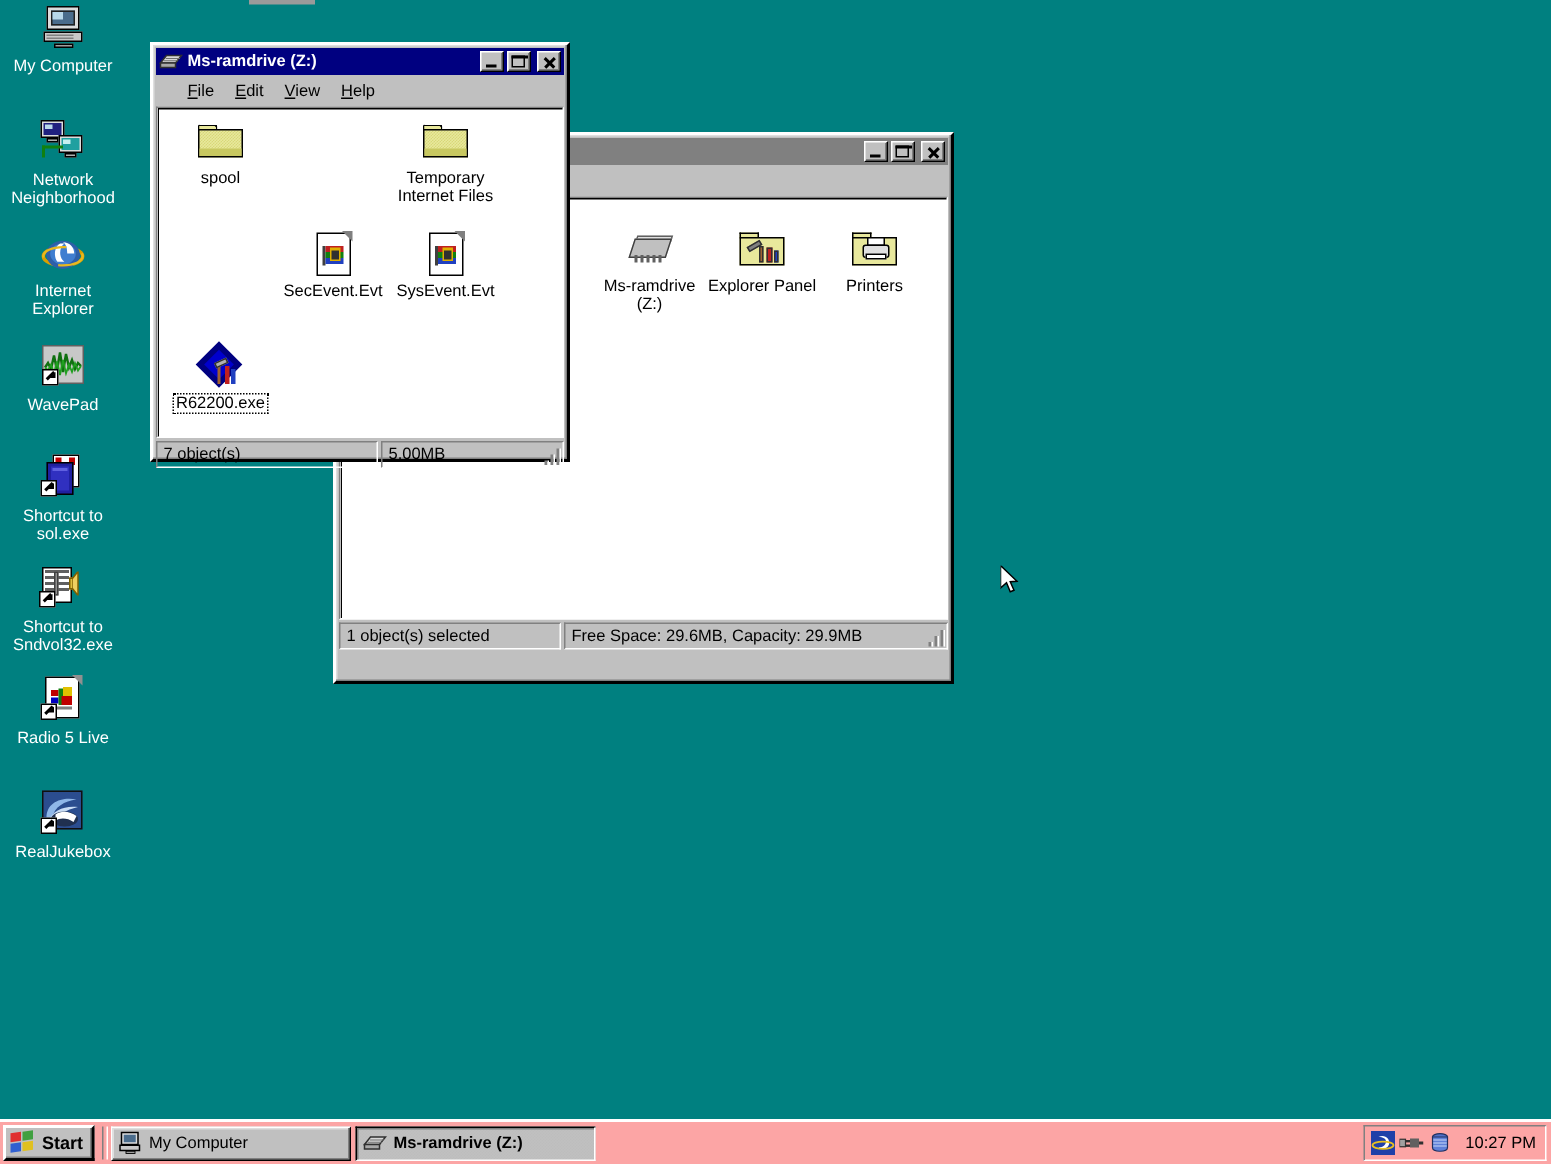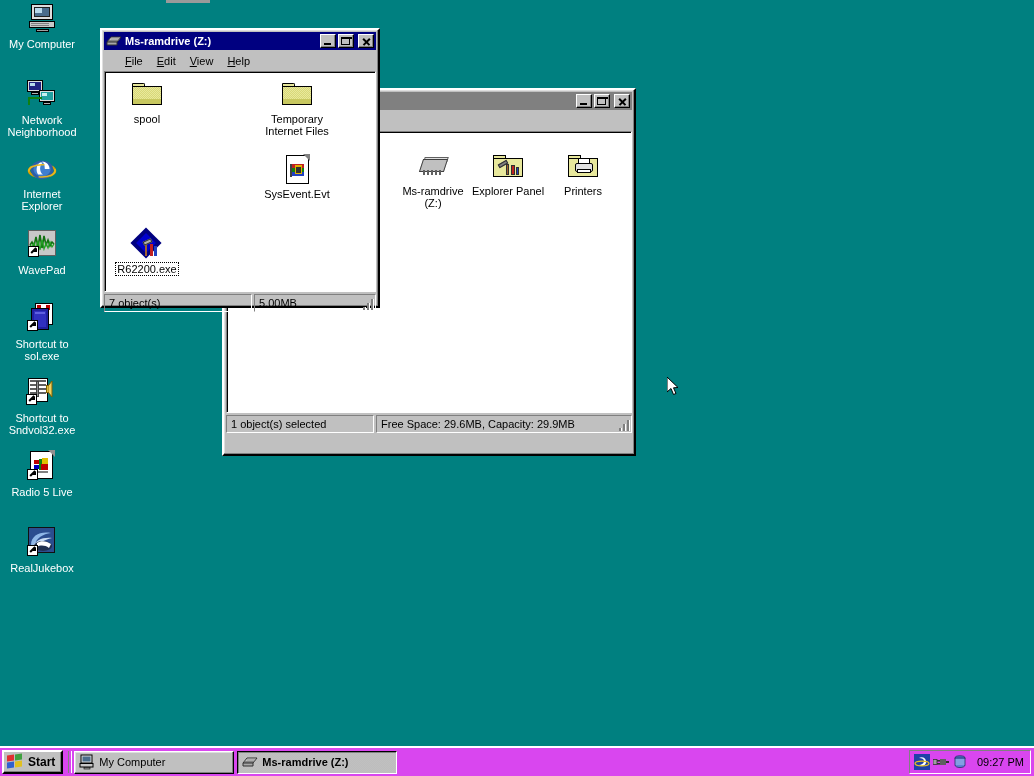--- a/index.html
+++ b/index.html
@@ -294,21 +294,21 @@
   }
   .sc-arrow:after {
     content:""; position:absolute; right:1px; top:1px;
     width:0;height:0;border-left:4px solid transparent;border-bottom:4px solid #000;
   }
 
   
   #taskbar {
     position: absolute;
     left: 0; bottom: 0; width: 1034px; height: 30px;
-    background: #d946ef;
+    background: #fca5a5;
     border-top: 2px solid #ffffff;
     display: flex;
     align-items: center;
     padding: 2px 0 2px 2px;
   }
   #startbtn {
     height: 24px;
     display: flex; align-items: center;
     padding: 0 6px 0 3px;
     background: #c0c0c0;
@@ -636,20 +636,37 @@
           <div class="ic-folder">
               <div class="tab"></div>
               <div class="body"></div>
               <div class="shade"></div>
             </div>
         </div>
         <span class="lbl">Temporary<br>Internet Files</span>
       </div>
 
 
+      <div class="fitem" style="left:79px;top:81px;">
+        <div class="glyph">
+          <div class="ic-evt">
+            <div class="page"></div>
+              <div class="fold"></div>
+            <span class="flag">
+              <i style="left:0;top:0;width:2px;height:13px;background:#404040;"></i>
+              <i style="left:2px;top:0px;width:12px;height:4px;background:#c02020;"></i>
+              <i style="left:2px;top:4px;width:12px;height:4px;background:#108010;"></i>
+              <i style="left:2px;top:8px;width:12px;height:4px;background:#2040c0;"></i>
+              <i style="left:5px;top:1px;width:7px;height:9px;background:#e0b000;"></i>
+              <i style="left:6px;top:3px;width:5px;height:6px;background:#303030;"></i>
+            </span>
+          </div>
+        </div>
+        <span class="lbl">SecEvent.Evt</span>
+      </div>
 
       <div class="fitem" style="left:154px;top:81px;">
         <div class="glyph">
           <div class="ic-evt">
             <div class="page"></div>
               <div class="fold"></div>
             <span class="flag">
               <i style="left:0;top:0;width:2px;height:13px;background:#404040;"></i>
               <i style="left:2px;top:0px;width:12px;height:4px;background:#c02020;"></i>
               <i style="left:2px;top:4px;width:12px;height:4px;background:#108010;"></i>
@@ -752,15 +769,15 @@
         <rect x="13" y="7" width="3" height="2" fill="#303030"></rect>
       </svg>
     </span>
     <span class="tico">
       <svg width="16" height="16" viewBox="0 0 16 16" aria-hidden="true">
         <ellipse cx="8" cy="4" rx="5" ry="2.2" fill="#5070c8" stroke="#203060" stroke-width="0.8"></ellipse>
         <path d="M3 4 L3 11 C3 12.5 5.2 13.5 8 13.5 C10.8 13.5 13 12.5 13 11 L13 4Z" fill="#6080d8" stroke="#203060" stroke-width="0.8"></path>
         <path d="M3.5 6 L12.5 6 M3.5 8 L12.5 8 M3.5 10 L12.5 10" stroke="#c8d8f8" stroke-width="0.7"></path>
       </svg>
     </span>
-    <span id="clock">09:27 PM</span>
+    <span id="clock">10:27 PM</span>
   </div>
 </div>
 
 </body></html>

